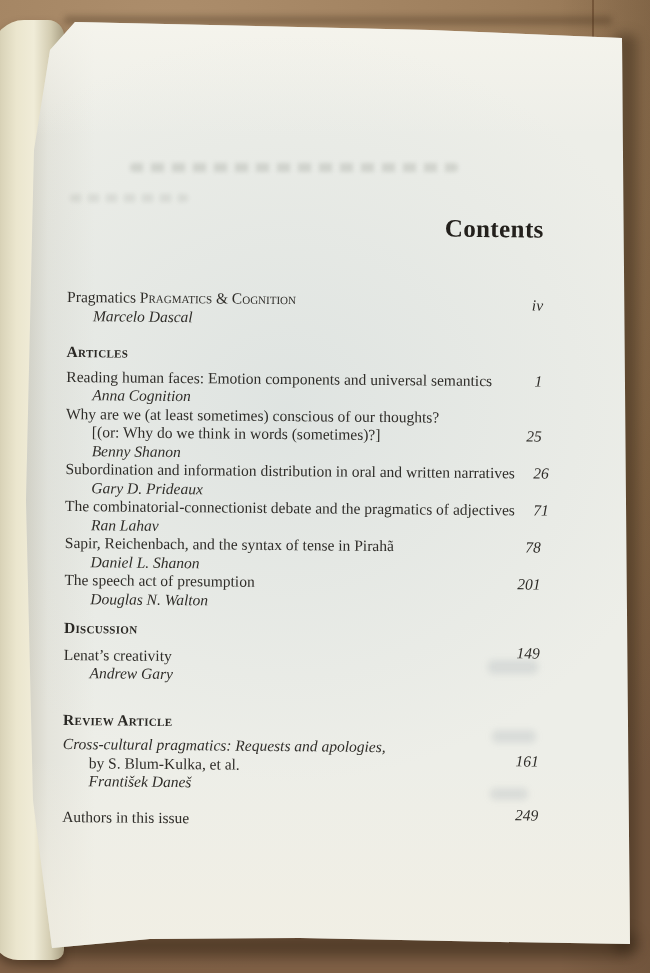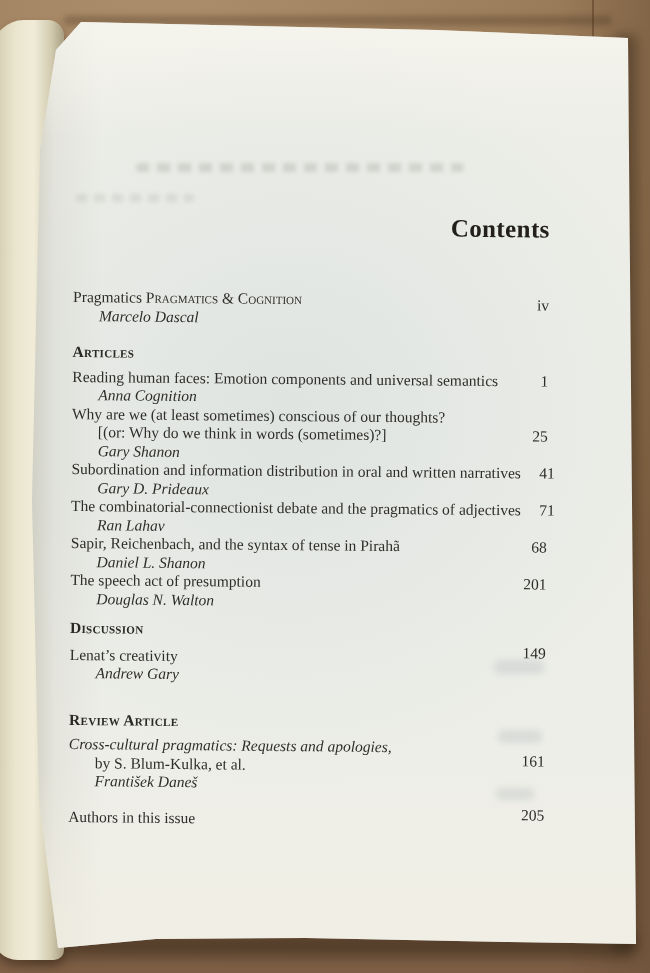--- a/index.html
+++ b/index.html
@@ -44,21 +44,20 @@
       626px 500px, 630px 944px,
       500px 942px, 300px 938px, 150px 939px, 52px 948px,
       33px 800px, 26px 500px, 34px 150px, 50px 50px);
     background:
       radial-gradient(90% 55% at 44% 42%, rgba(193,206,211,.32), rgba(193,206,211,0) 70%),
       linear-gradient(180deg, rgba(248,246,238,.85) 0%, rgba(240,241,235,0) 14%),
       linear-gradient(0deg, rgba(243,239,226,.55) 6%, rgba(243,239,226,0) 22%),
       linear-gradient(90deg, rgba(150,140,112,.30) 26px, rgba(150,140,112,.10) 48px, rgba(150,140,112,0) 95px),
       #edeee8;
     box-shadow:inset -3px -4px 10px rgba(150,140,115,.35), inset 0 3px 8px rgba(160,150,125,.28);
-    margin-left:6px;
   }
   
   .ghost{position:absolute; z-index:4; pointer-events:none;}
   .ghost-line1{
     left:130px; top:163px; width:328px; height:9px; opacity:.45;
     background:repeating-linear-gradient(90deg, rgba(128,132,122,.5) 0 13px, rgba(128,132,122,0) 13px 21px);
     filter:blur(2px); border-radius:4px;
   }
   .ghost-line2{
     left:70px; top:194px; width:118px; height:8px; opacity:.3;
@@ -74,21 +73,21 @@
     position:absolute; z-index:5; left:68px; top:210px; width:476px;
     transform:rotate(.55deg); transform-origin:left top;
     color:#2f2d29; font-size:15.5px;
   }
   .toc h1{
     font-size:25px; line-height:29px; font-weight:700; letter-spacing:.4px;
     color:#23201c; text-align:right; margin:0 0 49px 0;
   }
   .line{display:flex; align-items:baseline; line-height:18.5px; white-space:nowrap;}
   .t{white-space:nowrap;}
-  .n{margin-left:auto; text-align:right; min-width:34px; position:relative;}
+  .n{margin-left:auto; text-align:right; min-width:34px; position:relative;font-style:italic;}
   .n-raise{top:-6px;}
   .n-lower{top:4px;}
   .ind{padding-left:26px;}
   .ital{font-style:italic;}
   .sc{font-variant:small-caps; font-variant-caps:small-caps;}
   .sec-heading{
     font-weight:700; line-height:18.5px; color:#2a2824; letter-spacing:.3px;
   }
   .sec-articles{margin:18px 0 6px 0;}
   .sec-discussion{margin:11px 0 8px 0;}
@@ -140,48 +139,48 @@
 
       <div class="entry">
         <div class="line">
             <span class="t">Why are we (at least sometimes) conscious of our thoughts?</span>
           </div>
         <div class="line">
           <span class="t ind">[(or: Why do we think in words (sometimes)?]</span>
           <span class="n">25</span>
         </div>
         <div class="line">
-            <span class="t ind ital">Gary Shanon</span>
+            <span class="t ind ital">Benny Shanon</span>
           </div>
       </div>
 
       <div class="entry">
         <div class="line">
           <span class="t">Subordination and information distribution in oral and written narratives</span>
-          <span class="n">41</span>
+          <span class="n">26</span>
         </div>
         <div class="line">
             <span class="t ind ital">Gary D. Prideaux</span>
           </div>
       </div>
 
       <div class="entry">
         <div class="line">
           <span class="t">The combinatorial-connectionist debate and the pragmatics of adjectives</span>
           <span class="n">71</span>
         </div>
         <div class="line">
             <span class="t ind ital">Ran Lahav</span>
           </div>
       </div>
 
       <div class="entry">
         <div class="line">
           <span class="t">Sapir, Reichenbach, and the syntax of tense in Pirahã</span>
-          <span class="n">68</span>
+          <span class="n">78</span>
         </div>
         <div class="line">
             <span class="t ind ital">Daniel L. Shanon</span>
           </div>
       </div>
 
       <div class="entry">
         <div class="line">
           <span class="t">The speech act of presumption</span>
           <span class="n">201</span>
@@ -214,19 +213,19 @@
           <span class="n n-raise">161</span>
         </div>
         <div class="line">
             <span class="t ind ital">František Daneš</span>
           </div>
       </div>
 
       <div class="entry back-row">
         <div class="line">
           <span class="t">Authors in this issue</span>
-          <span class="n n-raise">205</span>
+          <span class="n n-raise">249</span>
         </div>
       </div>
 
     </div>
   </div>
 </div>
 
 </body></html>

